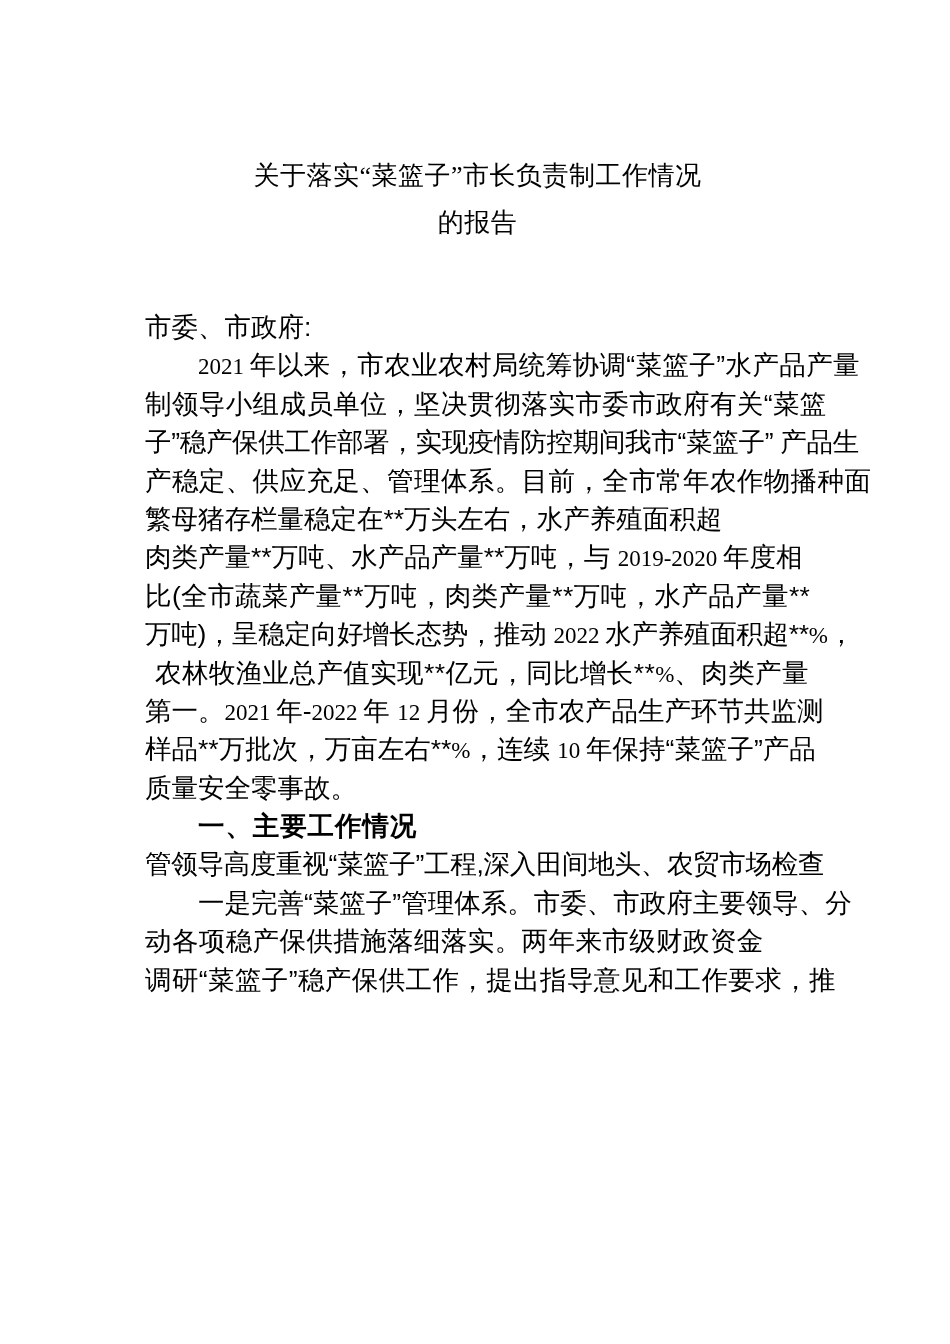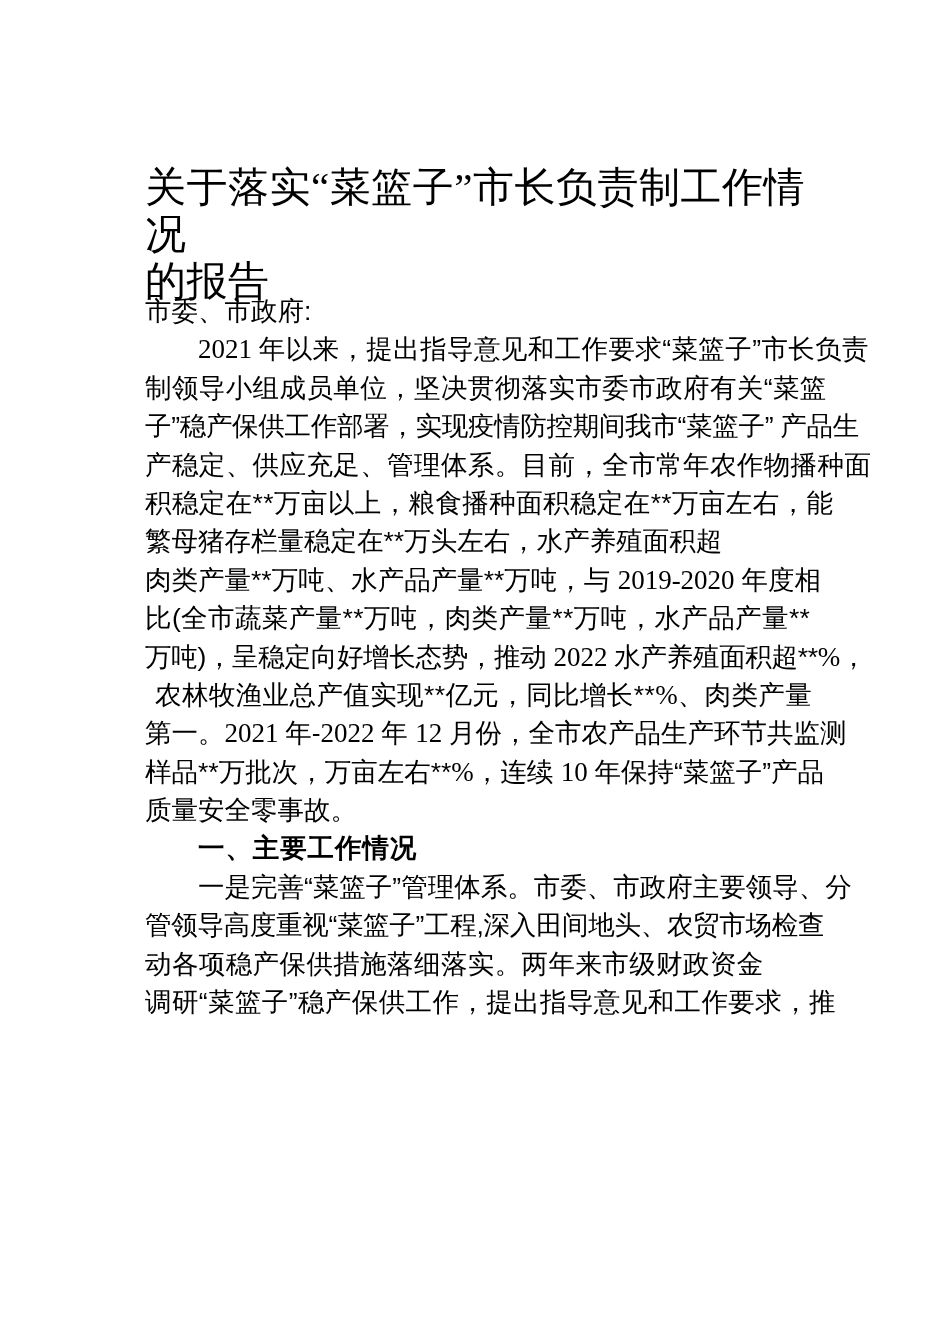--- a/index.html
+++ b/index.html
@@ -21,52 +21,52 @@
     height: 1344px;
     box-sizing: border-box;
   }
 
   
   .doc-title {
     position: absolute;
     left: 145px;
     top: 152px;
     width: 665px;
+    text-align: center;
     font-family: "Liberation Serif", "DejaVu Serif", serif;
-    font-size: 41px;
+    font-size: 26px;
     line-height: 47px;
     letter-spacing: 0.5px;
     color: #000;
     font-weight: 400;
-    margin-top: 12px;
   }
 
   
   .body-block {
     position: absolute;
     left: 145px;
-    top: 292px;
+    top: 308px;
     width: 668px;
   }
 
   .ln {
     font-size: 26.5px;
     line-height: 38.4px;
     height: 38.4px;
     white-space: pre;
     color: #000;
     letter-spacing: 0px;
     font-family: "Liberation Sans", "DejaVu Sans", sans-serif;
     font-weight: 400;
   }
 
   
   .lat {
     font-family: "Liberation Serif", "DejaVu Serif", serif;
-    font-size: 27px;
+    font-size: 23px;
     letter-spacing: 0px;
   }
 
   
   .ln.j0 { letter-spacing: 0px; }
   .ln.j1 { letter-spacing: 0.4px; }
   .ln.j2 { letter-spacing: 0.9px; font-weight: bold; }
   .ln.jn { letter-spacing: -0.3px; }
 
   .indent2 { padding-left: 53px; }
@@ -79,51 +79,50 @@
 
   <div class="doc-title">
     <div>关于落实“菜篮子”市长负责制工作情况</div>
     <div>的报告</div>
   </div>
 
   <div class="body-block">
 
     <div class="ln j0"><span>市委、市政府:</span></div>
 
-    <div class="ln j1 indent2"><span class="lat">2021 </span><span>年以来，提出指导意见和工作要求“菜篮子”市长负责</span></div>
+    <div class="ln j1 indent2"><span class="lat">2021 </span><span>年以来，市农业农村局统筹协调“菜篮子”水产品产量</span></div>
 
     <div class="ln j1"><span>制领导小组成员单位，坚决贯彻落实市委市政府有关“菜篮</span></div>
 
     <div class="ln jn"><span>子”稳产保供工作部署，实现疫情防控期间我市“菜篮子” 产品生</span></div>
 
     <div class="ln j1"><span>产稳定、供应充足、管理体系。目前，全市常年农作物播种面</span></div>
 
-    <div class="ln j1"><span>积稳定在**万亩以上，粮食播种面积稳定在**万亩左右，能</span></div>
 
     <div class="ln j0"><span>繁母猪存栏量稳定在**万头左右，水产养殖面积超</span></div>
 
 
     <div class="ln j0"><span>肉类产量**万吨、水产品产量**万吨，与 </span><span class="lat">2019-2020 </span><span>年度相</span></div>
 
     <div class="ln j1"><span>比(全市蔬菜产量**万吨，肉类产量**万吨，水产品产量**</span></div>
 
     <div class="ln jn"><span>万吨)，呈稳定向好增长态势，推动 </span><span class="lat">2022 </span><span>水产养殖面积超**</span><span class="lat">%</span><span>，</span></div>
 
     <div class="ln j1 indent1"><span>农林牧渔业总产值实现**亿元，同比增长**</span><span class="lat">%</span><span>、肉类产量</span></div>
 
     <div class="ln j0"><span>第一。</span><span class="lat">2021 </span><span>年-</span><span class="lat">2022 </span><span>年 </span><span class="lat">12 </span><span>月份，全市农产品生产环节共监测</span></div>
 
     <div class="ln j0"><span>样品**万批次，万亩左右**</span><span class="lat">%</span><span>，连续 </span><span class="lat">10 </span><span>年保持“菜篮子”产品</span></div>
 
     <div class="ln j0"><span>质量安全零事故。</span></div>
 
     <div class="ln j2 indent2"><span>一、主要工作情况</span></div>
 
+    <div class="ln jn"><span>管领导高度重视“菜篮子”工程,深入田间地头、农贸市场检查</span></div>
+
     <div class="ln j0 indent2"><span>一是完善“菜篮子”管理体系。市委、市政府主要领导、分</span></div>
-
-    <div class="ln jn"><span>管领导高度重视“菜篮子”工程,深入田间地头、农贸市场检查</span></div>
 
     <div class="ln j1"><span>动各项稳产保供措施落细落实。两年来市级财政资金</span></div>
 
     <div class="ln j1"><span>调研“菜篮子”稳产保供工作，提出指导意见和工作要求，推</span></div>
 
   </div>
 </div>
 
 </body></html>

